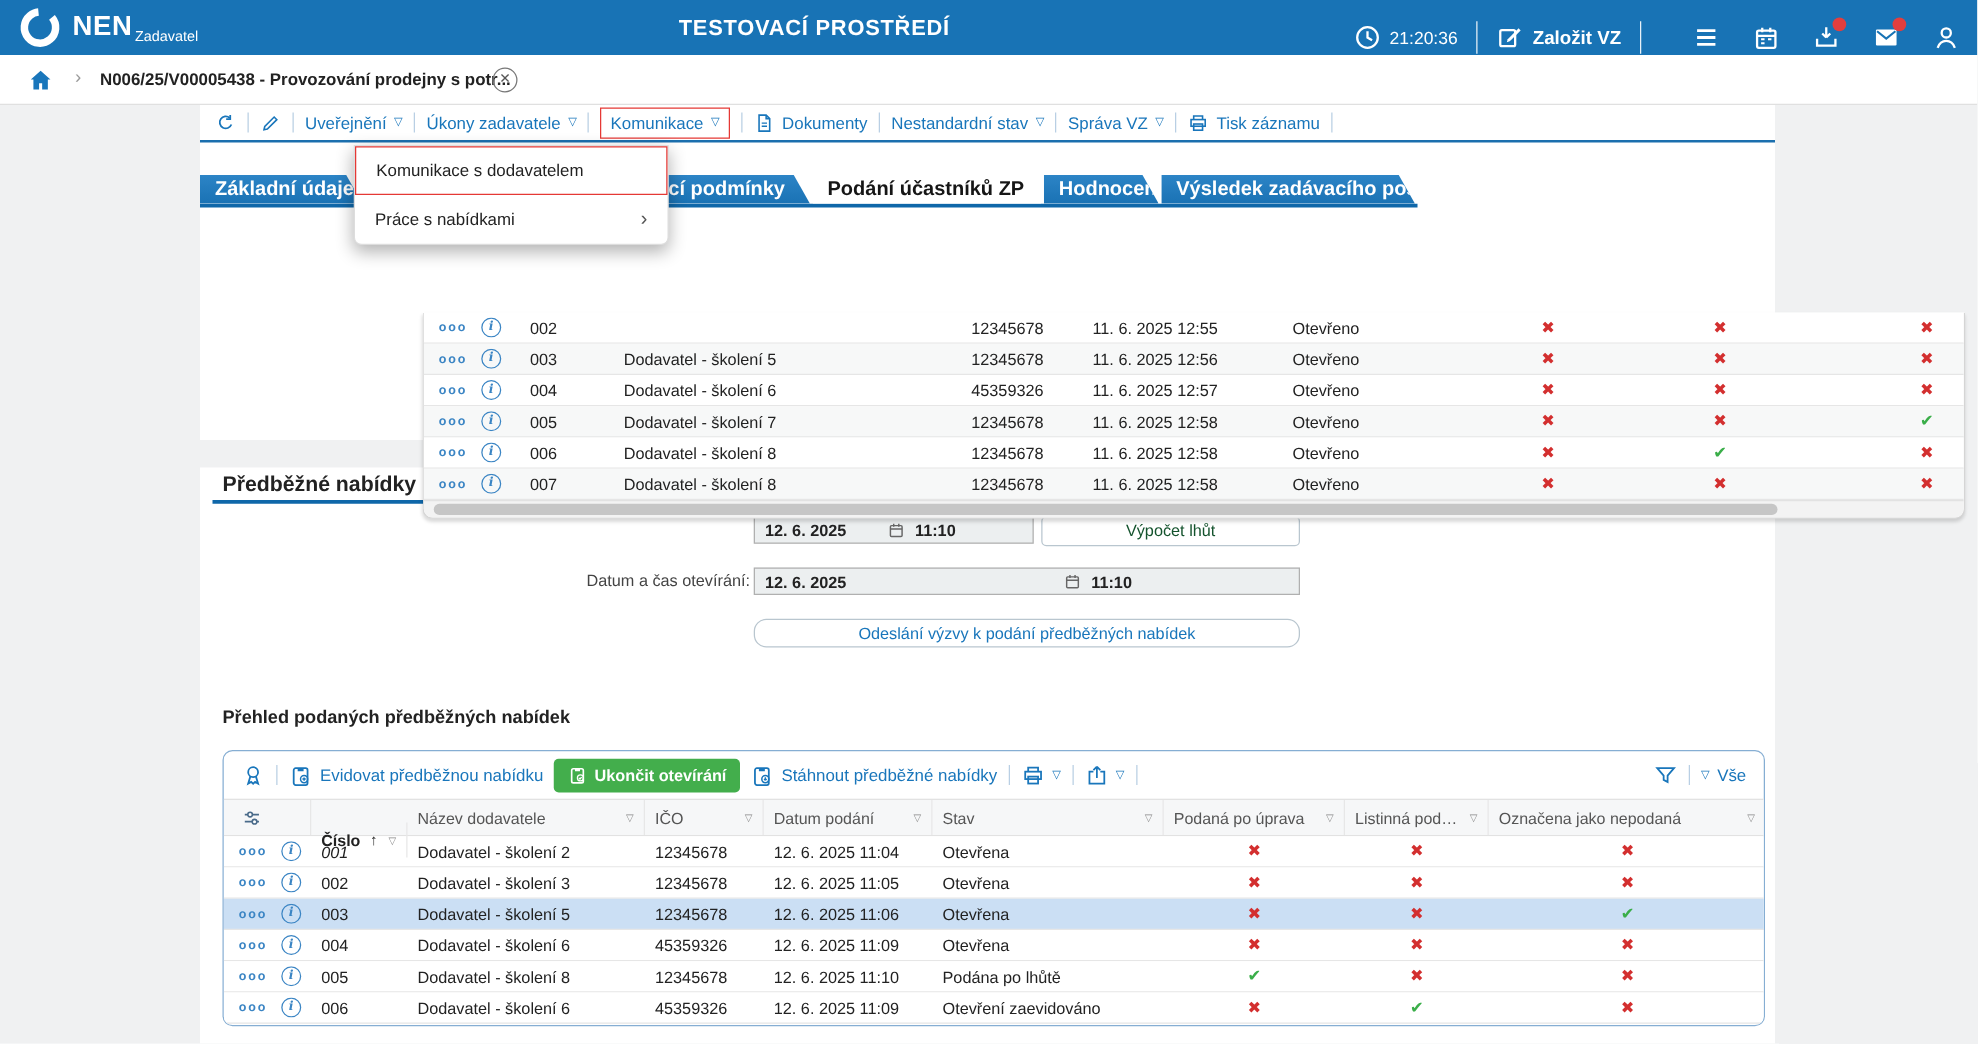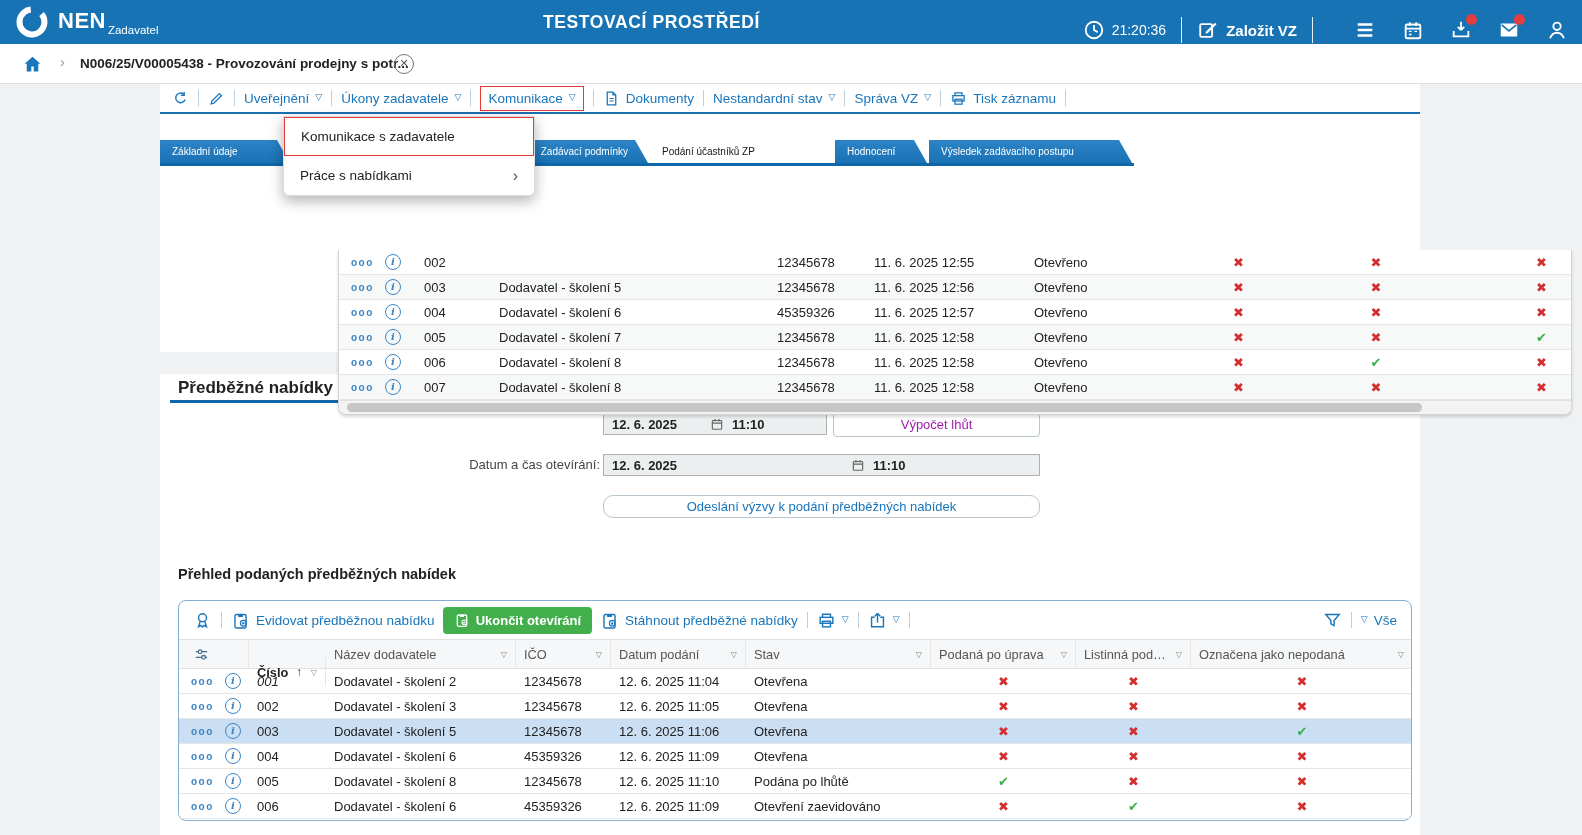--- a/index.html
+++ b/index.html
@@ -44,21 +44,21 @@
 
   
   .dropdown { position:absolute; left:283px; top:116px; width:252px; background:#fff; z-index:200;
               box-shadow:0 5px 14px rgba(0,0,0,.3); border:1px solid #ddd; border-radius:0 0 6px 6px; }
   .dd-item { height:39px; display:flex; align-items:center; padding:0 16px; font-size:13.5px; color:#222; justify-content:space-between; }
   .dd-item.hl { border:1.5px solid #e53935; }
   .dd-chev { color:#555; font-size:16px; }
 
   
   .tabs { position:absolute; left:160px; top:140px; display:flex; border-bottom:3px solid #0f67a9; z-index:5; }
-  .tab { height:23px; line-height:23px; color:#fff; font-weight:normal; font-size:10px; padding:0 20px 0 12px;
+  .tab { height:23px; line-height:23px; color:#fff; font-weight:bold; font-size:16px; padding:0 20px 0 12px;
          background:linear-gradient(#2c84c6,#1a72b4); clip-path:polygon(0 0, calc(100% - 13px) 0, 100% 100%, 0 100%);
          margin-right:2px; white-space:nowrap; overflow:hidden; }
   .tab.right { text-align:right; }
   .tab.active { background:#fff; color:#161616; }
 
   
   .utable { position:absolute; left:178px; top:166px; width:1234px; background:#fff; border:1px solid #d5d5d5; border-top:none;
             border-radius:0 0 8px 8px; box-shadow:0 2px 3px rgba(0,0,0,.15); z-index:4; overflow:hidden; }
   .trow { display:flex; height:25px; align-items:center; border-bottom:1px solid #e6e6e6; font-size:13px; color:#222; background:#fff; }
   .utable .trow:nth-child(even) { background:#f7f8f8; }
@@ -74,21 +74,21 @@
   .hscroll { height:14px; background:#f3f3f3; border-top:1px solid #e2e2e2; position:relative; }
   .hthumb { position:absolute; left:8px; top:2px; width:1075px; height:9px; background:#c6c6c6; border-radius:5px; }
 
   
   .sec-title { position:absolute; left:18px; top:4px; font-size:17px; font-weight:bold; color:#222; }
   .sec-underline { position:absolute; left:10px; top:26px; width:1240px; height:3px; background:#0f67a9; }
   .flabel { position:absolute; left:140px; width:300px; text-align:right; font-size:13px; color:#444; line-height:22px; }
   .fgroup { position:absolute; background:#eceff0; border:1px solid #b0b0b0; height:22px; display:flex; align-items:center; font-size:13px; font-weight:bold; color:#222; }
   .fg-date { padding-left:8px; }
   .cal-ic { width:14px; height:14px; color:#666; flex:none; }
-  .btn-line { position:absolute; height:24px; background:#fff; border:1px solid #b9c6cf; border-radius:4px; color:#a21caf;
+  .btn-line { position:absolute; height:24px; background:#fff; border:1px solid #b9c6cf; border-radius:4px; color:#14532d;
               font-size:13px; text-align:center; line-height:22px; }
   .btn-big { position:absolute; height:23px; background:#fff; border:1px solid #b9c6cf; border-radius:10px; color:#1976bb;
              font-size:13px; text-align:center; line-height:21px; }
   .warn { position:absolute; left:450px; top:158px; color:#e60000; font-weight:bold; font-size:13.5px; }
   .sub-title { position:absolute; left:18px; top:192px; font-size:14.5px; font-weight:bold; color:#222; }
 
   
   .ltable { position:absolute; left:18px; top:226px; width:1234px; height:221px; border:1px solid #86aed3; border-radius:8px; background:#fff; overflow:hidden; }
   .lt-toolbar { height:38px; display:flex; align-items:center; padding:0 14px; }
   .lt-ic { width:19px; height:19px; color:#1976bb; flex:none; }
@@ -372,21 +372,21 @@
   <div class="tabs" id="tabs">
       <div class="tab" style="width: 130px;">Základní údaje</div>
       <div class="tab right" style="width: 356px;">Zadávací podmínky</div>
       <div class="tab active" style="width: 183px;">Podání účastníků ZP</div>
       <div class="tab" style="width: 92px;">Hodnocení</div>
       <div class="tab" style="width: 203px;">Výsledek zadávacího postupu</div>
     </div>
 
   <div class="dropdown">
     <div class="dd-item hl">
-      <span>Komunikace s zadavatele</span>
+      <span>Komunikace s dodavatelem</span>
     </div>
     <div class="dd-item">
       <span>Práce s nabídkami</span>
       <span class="dd-chev">›</span>
     </div>
   </div>
 
   <div class="panel-lower">
     <div class="sec-title">Předběžné nabídky</div>
     <div class="sec-underline"></div>

